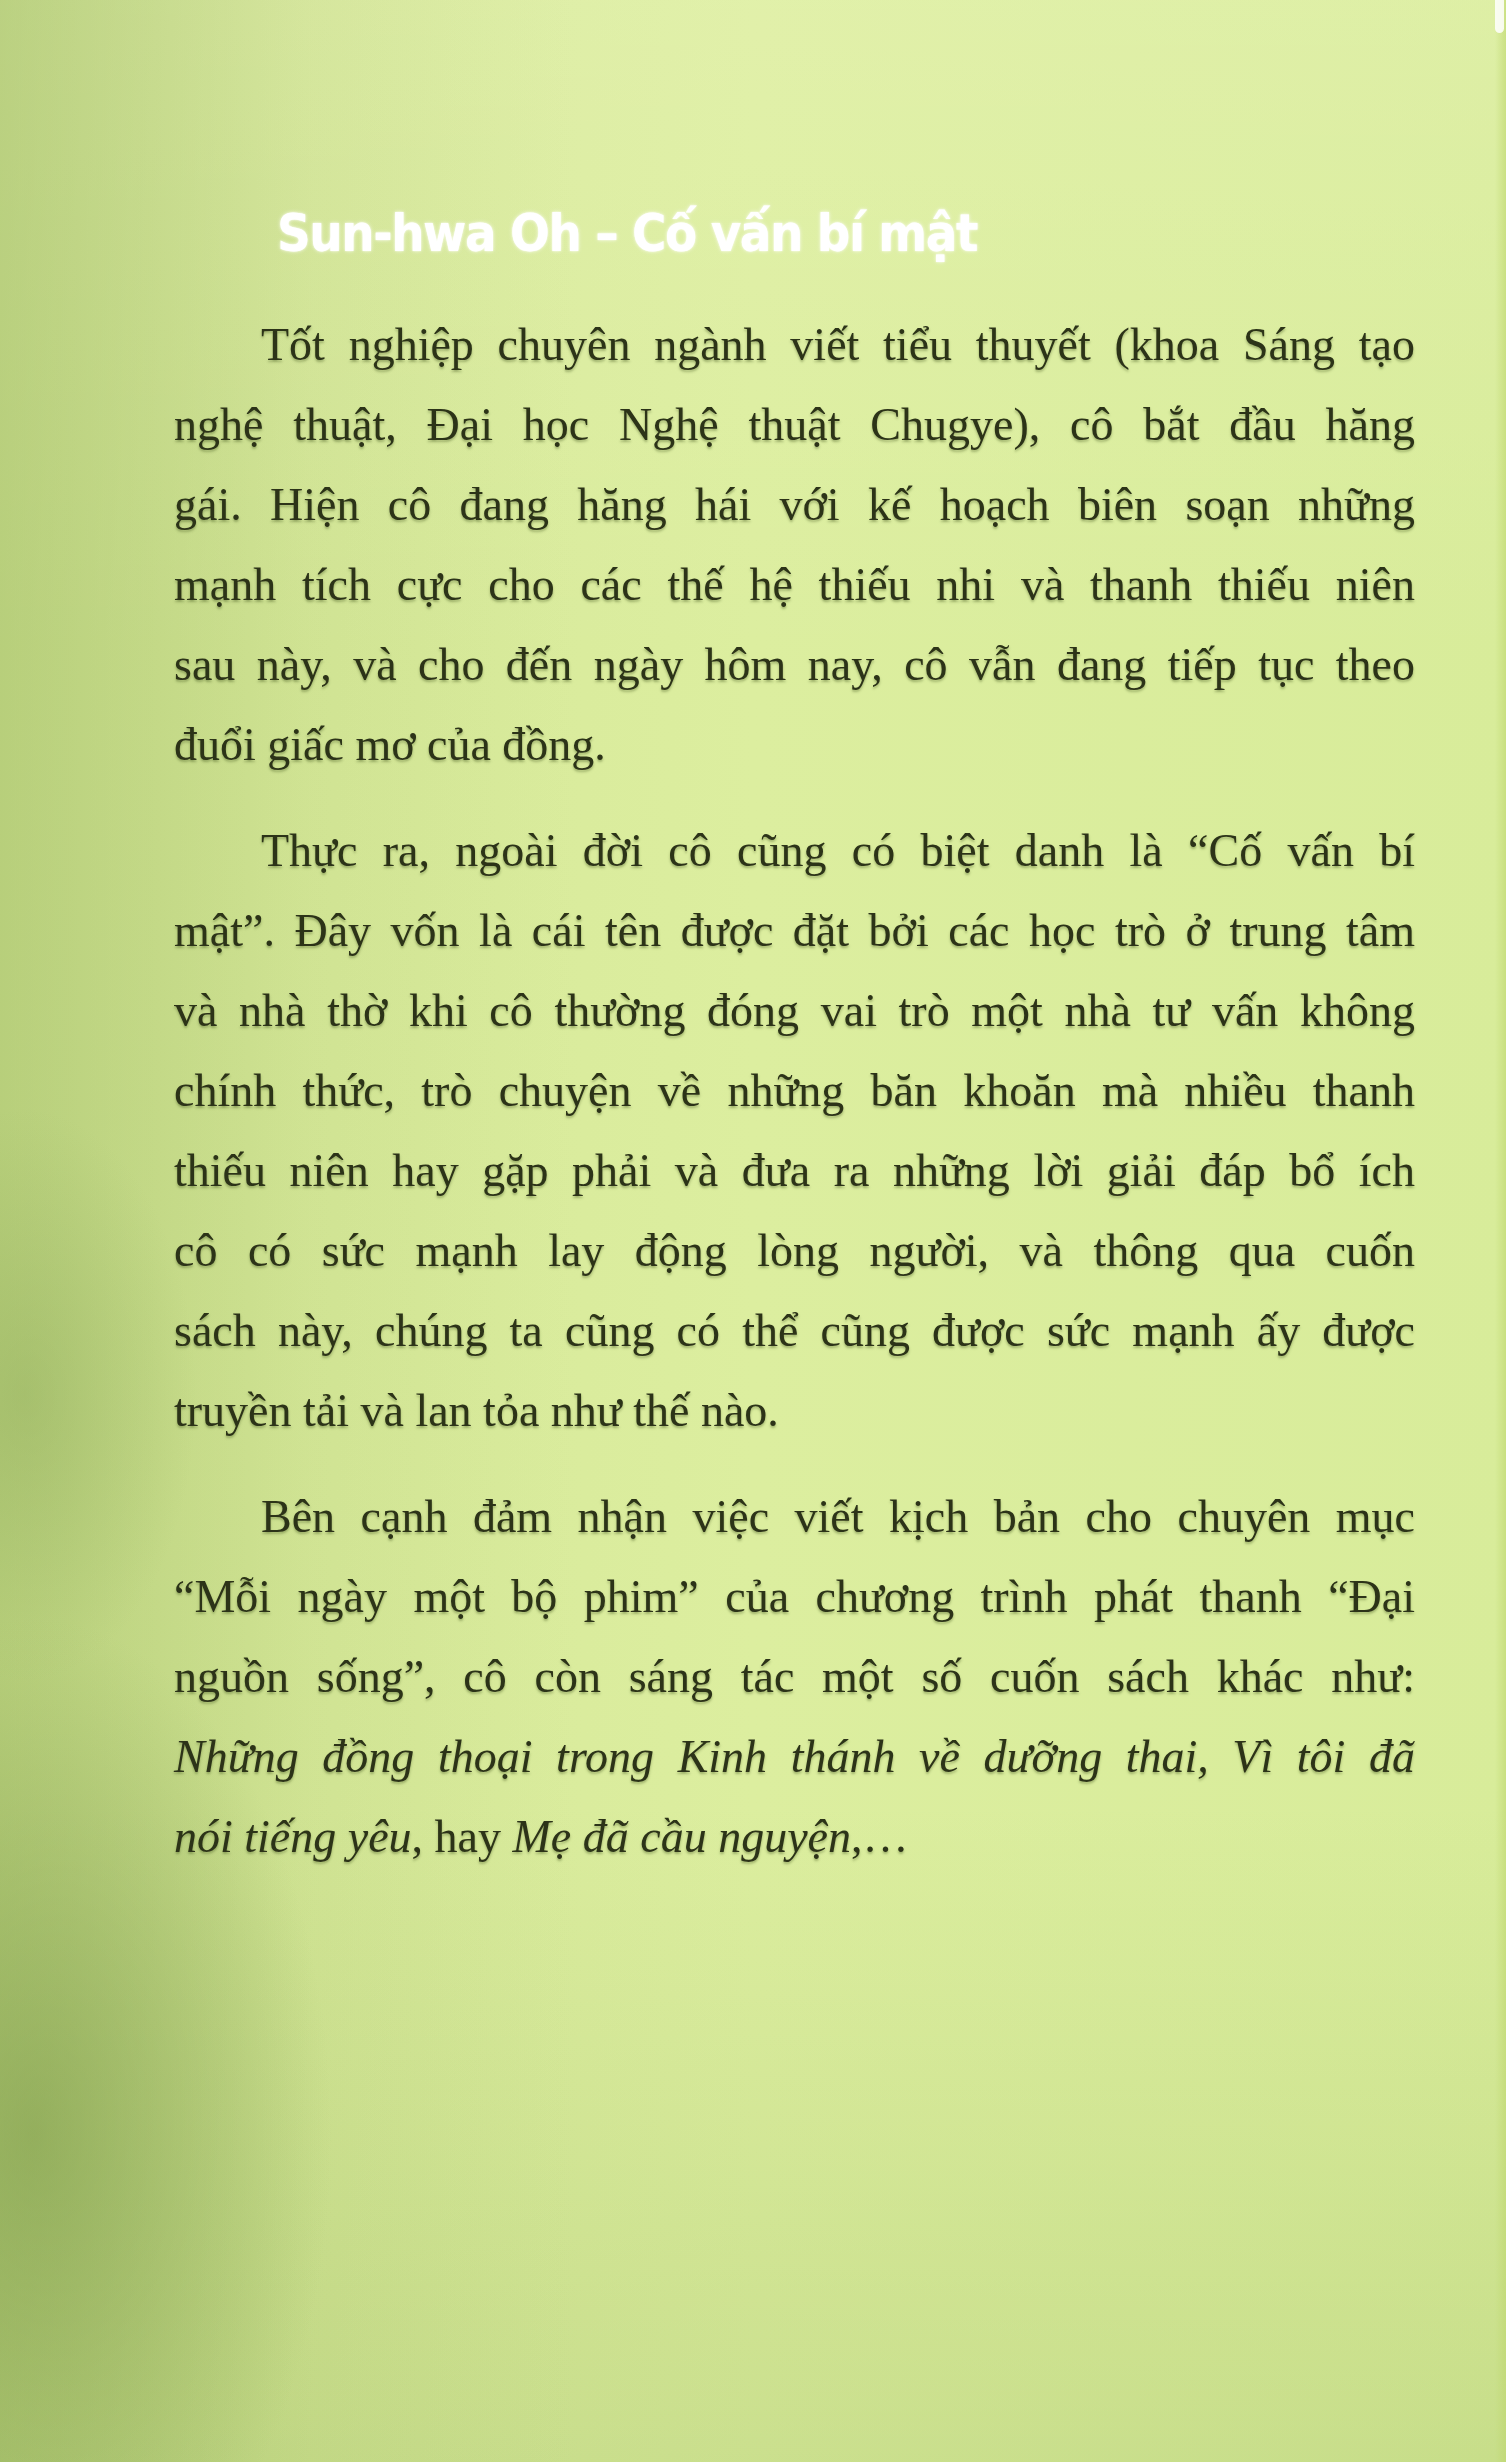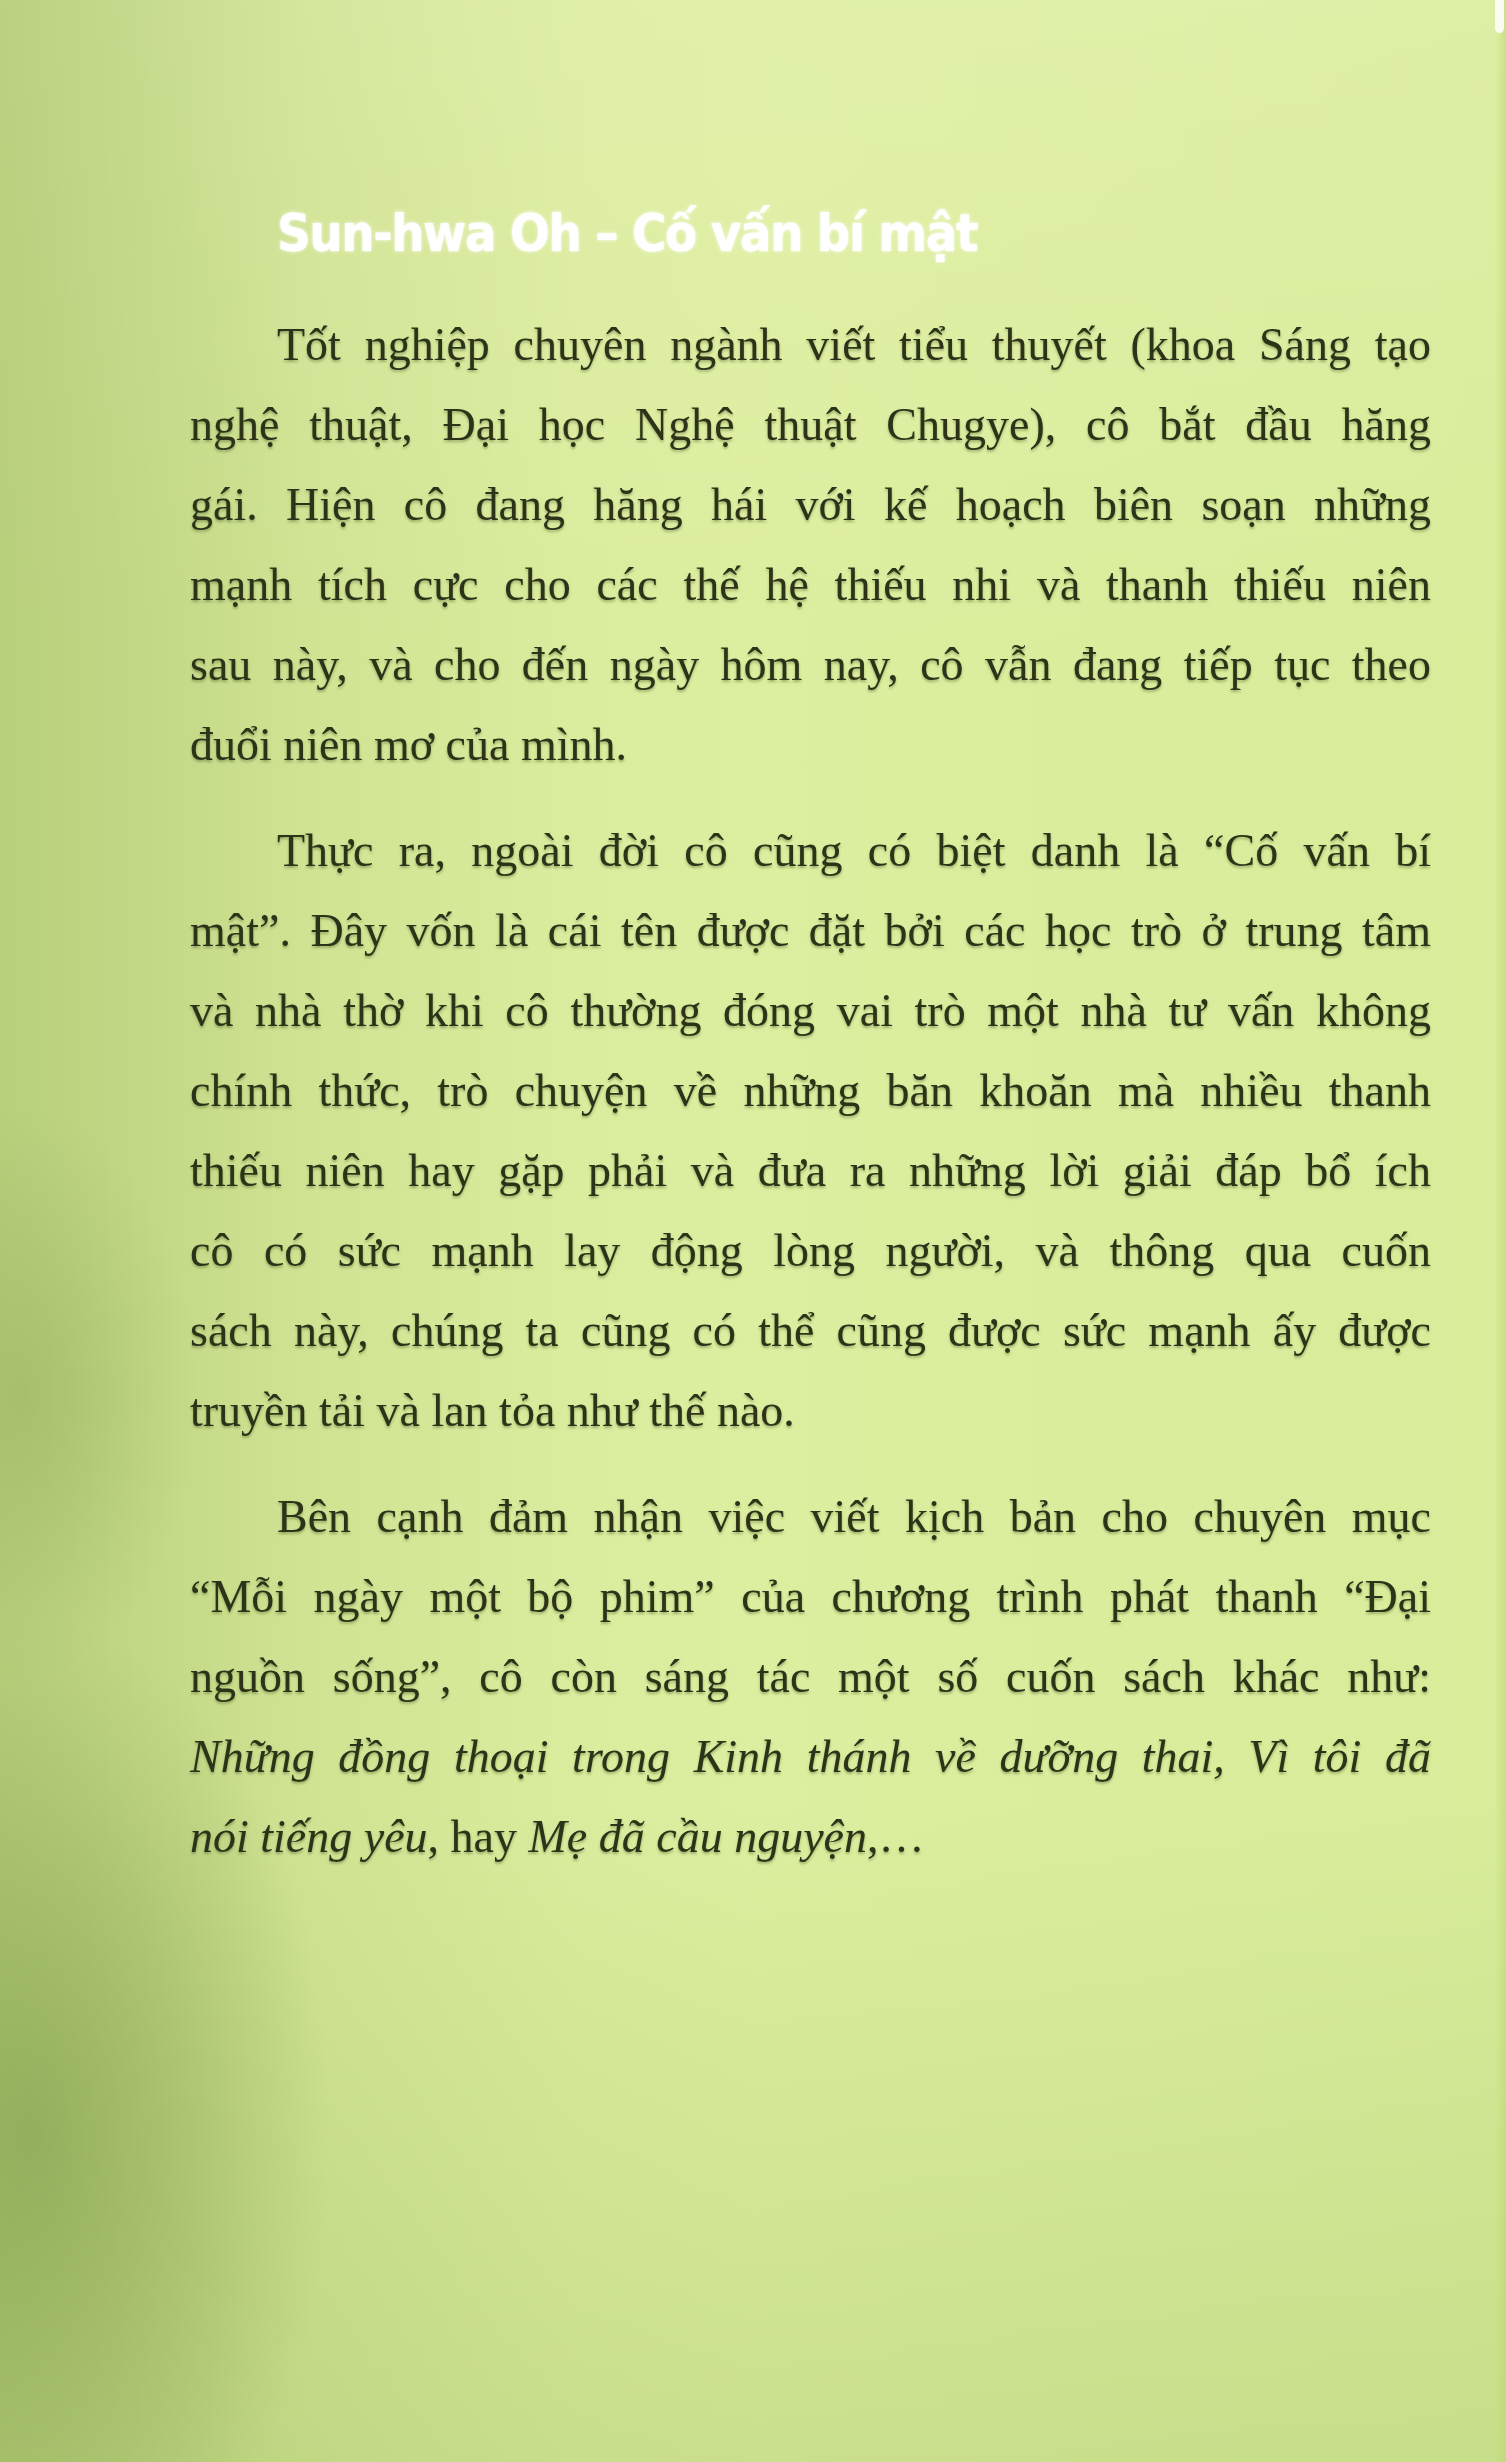--- a/index.html
+++ b/index.html
@@ -27,21 +27,21 @@
   }
   .title {
     position: absolute; left: 277px; top: 204px;
     font-family: "DejaVu Sans", "Liberation Sans", sans-serif;
     font-weight: bold; font-size: 51px; letter-spacing: -1.6px;
     color: #ffffff; white-space: nowrap;
     text-shadow: 0 0 4.9px rgba(255,255,255,0.7), 0 0 1.6px rgba(255,255,255,0.9);
     transform: scaleX(0.92); transform-origin: left center;
   }
   .content {
-    position: absolute; left: 190px; top: 305px; width: 1241px;
+    position: absolute; left: 174px; top: 305px; width: 1241px;
     color: #2c3318; font-size: 46px; line-height: 80px;
     text-shadow: 0 1.6px 2.5px rgba(40,60,10,0.35);
   }
   .para { margin: 0; text-align: justify; text-align-last: left; }
   .para-gap { height: 26px; }
   .line { display: block; white-space: nowrap; text-align: justify; text-align-last: justify; }
   .line.last { text-align-last: left; }
   .line.indent { padding-left: 87px; }
   .ital { font-style: italic; }
 </style>
@@ -54,21 +54,21 @@
 
 <div class="title">Sun-hwa Oh – Cố vấn bí mật</div>
 
 <div class="content">
   <div class="para">
     <span class="line indent">Tốt nghiệp chuyên ngành viết tiểu thuyết (khoa Sáng tạo</span>
     <span class="line">nghệ thuật, Đại học Nghệ thuật Chugye), cô bắt đầu hăng</span>
     <span class="line">gái. Hiện cô đang hăng hái với kế hoạch biên soạn những</span>
     <span class="line">mạnh tích cực cho các thế hệ thiếu nhi và thanh thiếu niên</span>
     <span class="line">sau này, và cho đến ngày hôm nay, cô vẫn đang tiếp tục theo</span>
-    <span class="line last">đuổi niên mơ của mình.</span>
+    <span class="line last">đuổi giấc mơ của đồng.</span>
   </div>
   <div class="para-gap"></div>
   <div class="para">
     <span class="line indent">Thực ra, ngoài đời cô cũng có biệt danh là “Cố vấn bí</span>
     <span class="line">mật”. Đây vốn là cái tên được đặt bởi các học trò ở trung tâm</span>
     <span class="line">và nhà thờ khi cô thường đóng vai trò một nhà tư vấn không</span>
     <span class="line">chính thức, trò chuyện về những băn khoăn mà nhiều thanh</span>
     <span class="line">thiếu niên hay gặp phải và đưa ra những lời giải đáp bổ ích</span>
     <span class="line">cô có sức mạnh lay động lòng người, và thông qua cuốn</span>
     <span class="line">sách này, chúng ta cũng có thể cũng được sức mạnh ấy được</span>

